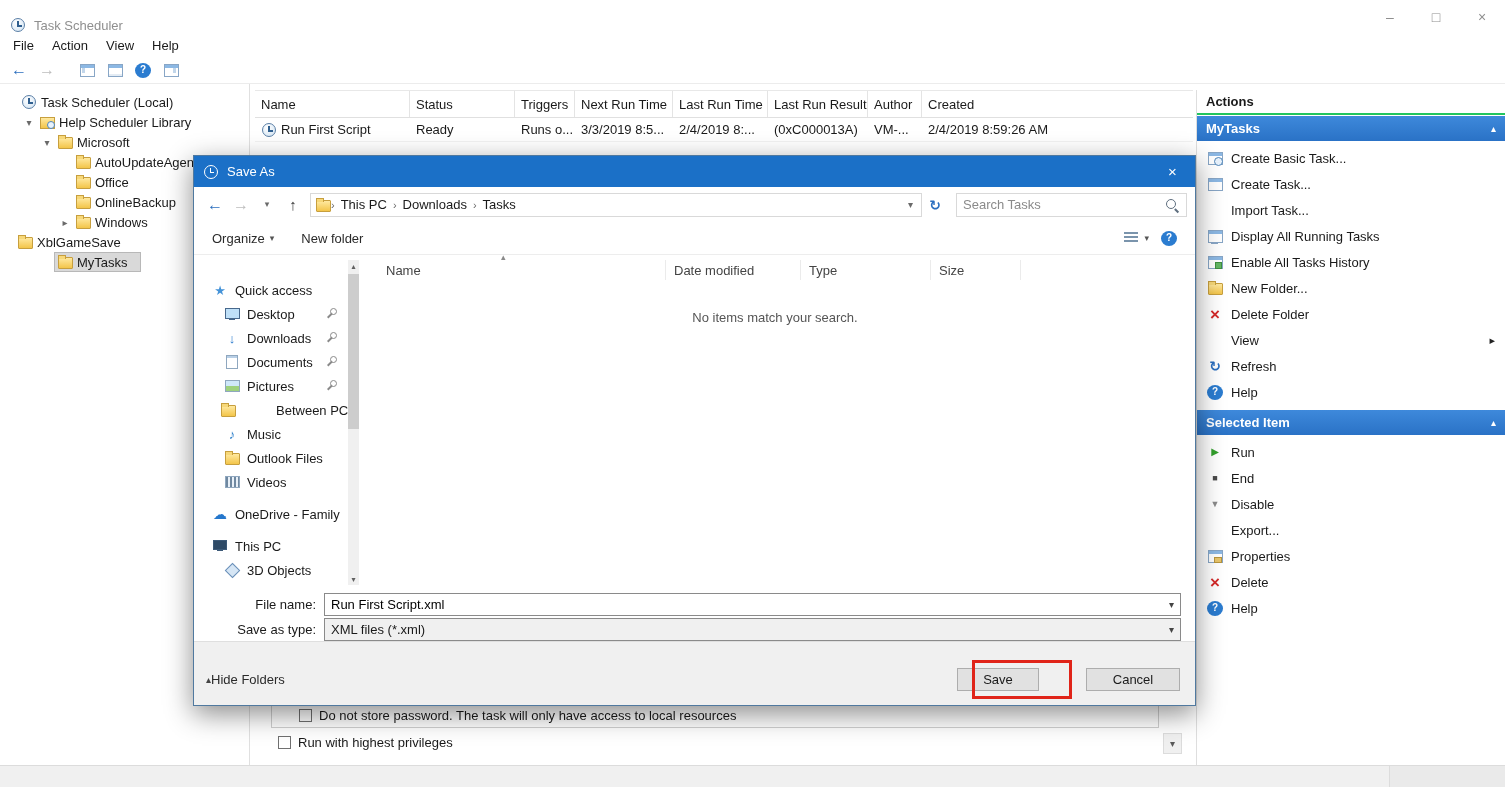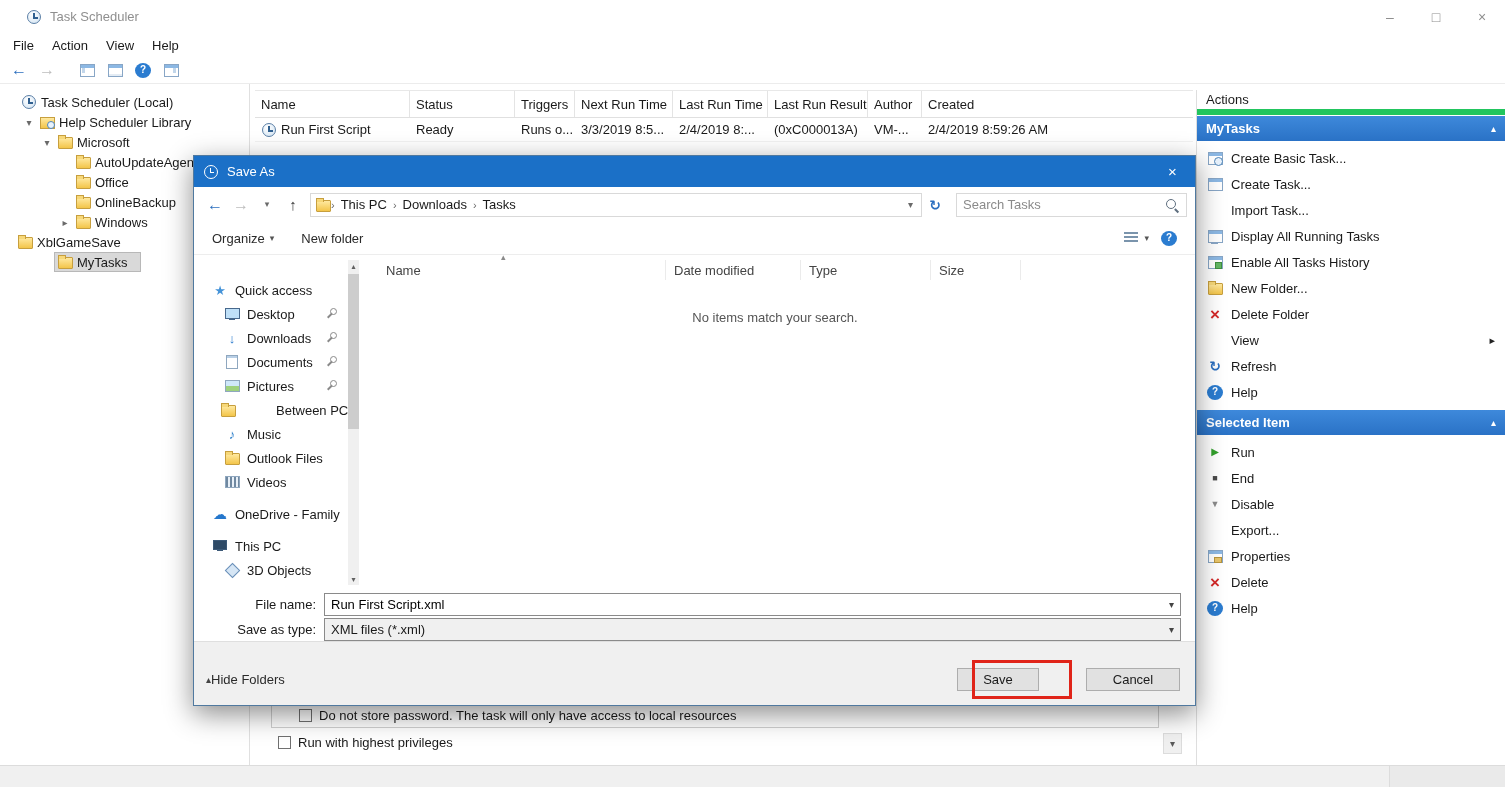--- a/index.html
+++ b/index.html
@@ -64,21 +64,21 @@
   .icon-action-pane::after{content:"";position:absolute;right:3px;top:6px;width:3px;height:5px;background:#c2d6ea}
   .icon-export-list::before{box-shadow:inset 0 3px 0 #8cb8e4,inset 0 -2px 0 #e4ecf4}
   .icon-search::before{content:"";position:absolute;left:2px;top:2px;width:8px;height:8px;
        border:1.5px solid #5f6f7f;border-radius:50%}
   .icon-search::after{content:"";position:absolute;left:11px;top:11px;width:5px;height:1.5px;
        background:#5f6f7f;transform:rotate(45deg);transform-origin:left center}
   .icon-viewmode::before{content:"";width:14px;height:12px;
        background:repeating-linear-gradient(#7a94ac 0 2px,#fff 2px 4px)}
 
   
-  .titlebar{position:absolute;top:0;left:16px;right:0;height:33px;display:flex;align-items:center;padding-left:10px;background:#fff}
+  .titlebar{position:absolute;top:0;left:0;right:0;height:33px;display:flex;align-items:flex-end;padding-left:10px;background:#fff}
   .titlebar .title{color:#8f8f8f;margin-left:8px}
   .wincontrols{margin-left:auto;display:flex;height:100%}
   .wc{width:46px;display:flex;align-items:center;justify-content:center;color:#8f8f8f;font-size:14px}
   .menubar{position:absolute;top:33px;left:0;right:0;height:24px;display:flex;align-items:center;padding-left:4px}
   .menu-item{padding:2px 9px}
   .toolbar{position:absolute;top:57px;left:0;right:0;height:27px;display:flex;align-items:center;
            padding-left:6px;border-bottom:1px solid #ececec;gap:2px}
   .tb-btn{width:26px;height:22px;display:flex;align-items:center;justify-content:center}
   .tb-btn:nth-of-type(3){margin-left:12px}
 
@@ -94,21 +94,21 @@
   .tl-header{display:flex;height:27px;border-bottom:1px solid #e0e0e0}
   .tl-col{padding:0 6px;display:flex;align-items:center;white-space:nowrap;overflow:hidden;gap:4px}
   .tl-header .tl-col{border-right:1px solid #e4e4e4}
   .tl-col:nth-of-type(1){width:155px}.tl-col:nth-of-type(2){width:105px}.tl-col:nth-of-type(3){width:60px}
   .tl-col:nth-of-type(4){width:98px}.tl-col:nth-of-type(5){width:95px}.tl-col:nth-of-type(6){width:100px}
   .tl-col:nth-of-type(7){width:54px}.tl-col:nth-of-type(8){flex:1;border-right:none}
   .tl-row{display:flex;height:24px;align-items:center;border-bottom:1px solid #f2f2f2}
 
   
   .actions{position:absolute;left:1196px;top:90px;width:309px;bottom:22px;background:#fff;border-left:1px solid #dedede}
-  .actions-title{height:25px;display:flex;align-items:center;padding:0 9px;font-weight:normal;border-bottom:6px solid #22c55e}
+  .actions-title{height:25px;display:flex;align-items:center;padding:0 9px;font-weight:bold;border-bottom:2px solid #22c55e}
   .section-header{height:25px;background:linear-gradient(#3e89db,#2a72c6);color:#fff;display:flex;align-items:center;
                   padding:0 9px;font-weight:bold;margin-top:1px}
   .sec-chev{margin-left:auto;font-size:10px}
   .sec-chev::before{content:"▴"}
   .action-items{padding:4px 0}
   .action-item{height:26px;display:flex;align-items:center;padding:0 10px;gap:8px}
   .ai-chev{margin-left:auto;font-size:11px;color:#222}
 
   
   .bg-dialog{position:absolute;left:251px;top:706px;width:942px;height:59px;background:#fff;z-index:2}

